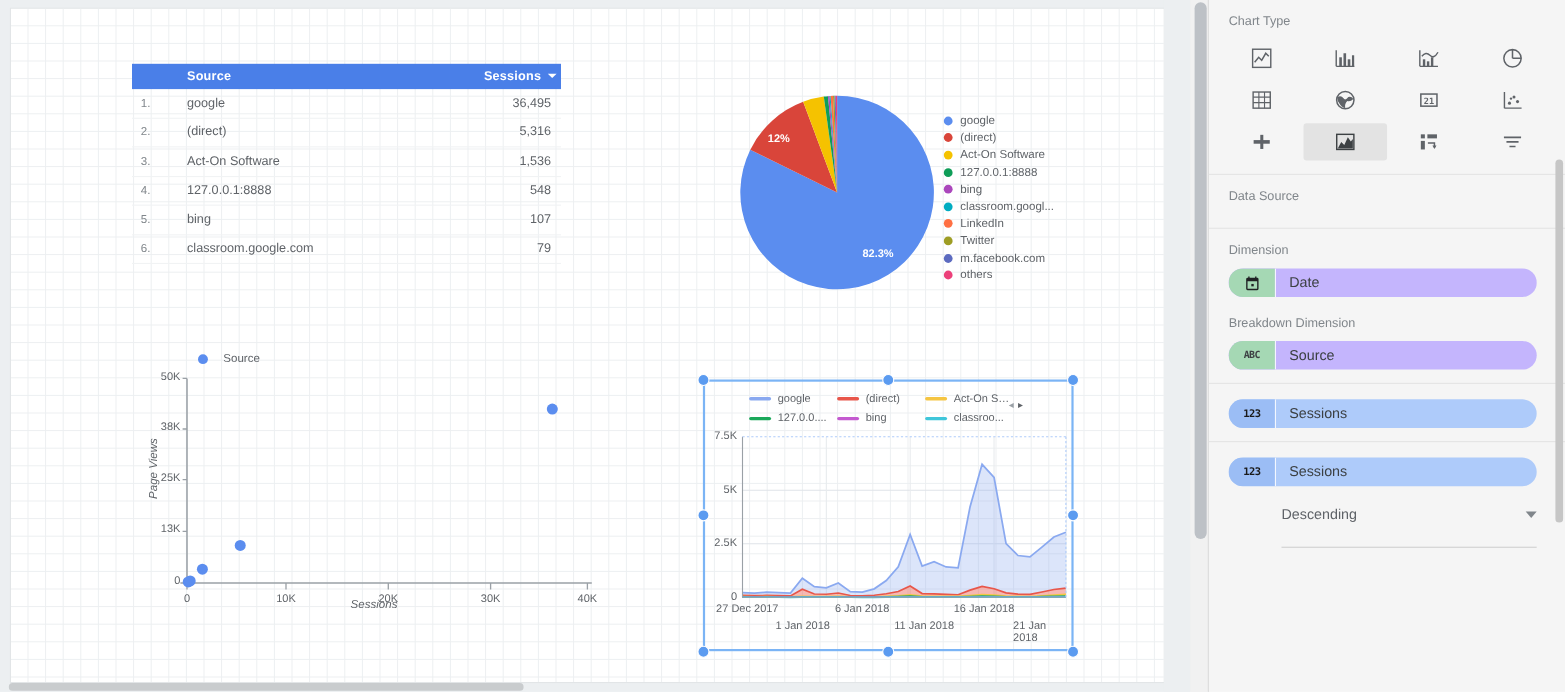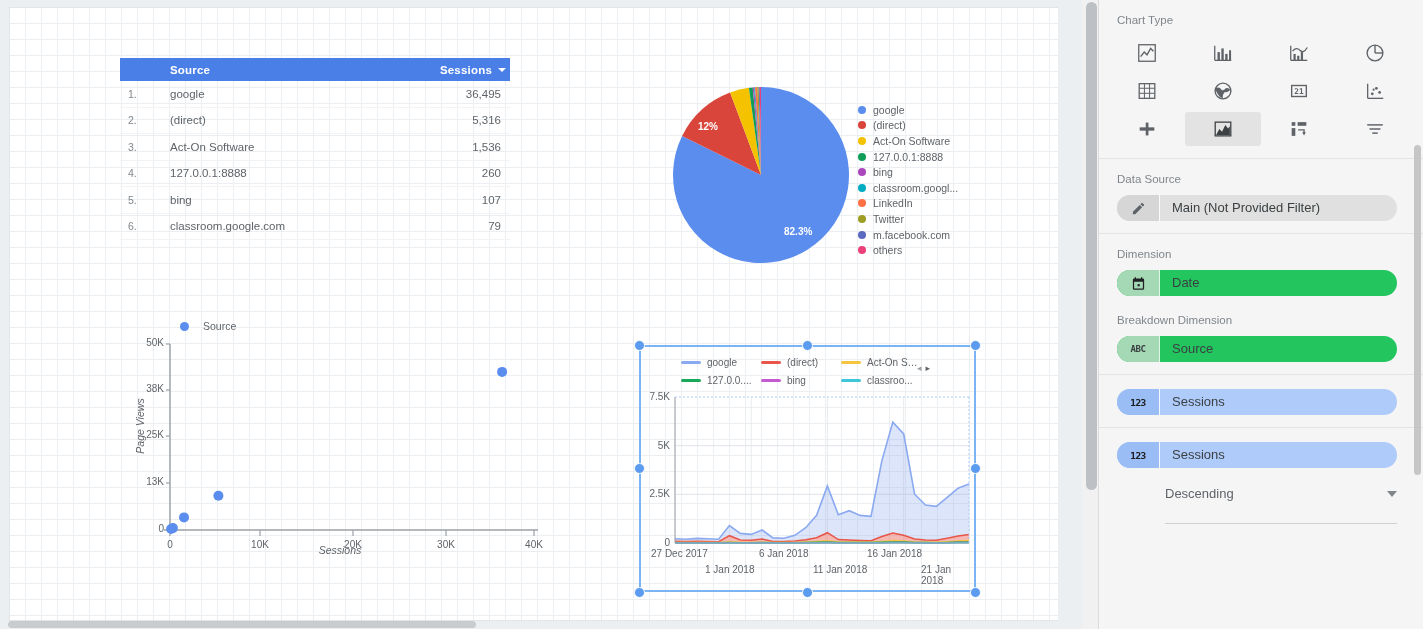--- a/index.html
+++ b/index.html
@@ -95,21 +95,21 @@
   .psec.nb{border-bottom:none;}
   .plabel{font-size:11.5px;color:#80868b;padding-left:18px;margin-bottom:10px;}
   .icongrid{display:grid;grid-template-columns:repeat(4,1fr);row-gap:4px;padding:0 10px;}
   .ictile{display:flex;align-items:center;justify-content:center;height:34px;border-radius:3px;cursor:pointer;}
   .ictile.sel{background:#e3e3e3;}
   .chip{display:flex;align-items:center;height:26px;margin:0 26px 0 18px;border-radius:13px;overflow:hidden;cursor:pointer;}
   .chip-ic{width:42px;height:26px;display:flex;align-items:center;justify-content:center;flex:none;}
   .chip-tx{flex:1;font-size:13px;color:#3c4043;padding-left:12px;border-left:1px solid rgba(255,255,255,.85);
     line-height:26px;height:26px;box-sizing:border-box;}
   .chip.grey{background:#e0e0e0;} .chip.grey .chip-ic{background:#d6d6d6;}
-  .chip.green{background:#22c55e;} .chip.green .chip-ic{background:#a5d8b4;}
+  .chip.green{background:#c4b5fd;} .chip.green .chip-ic{background:#a5d8b4;}
   .chip.blue{background:#aecbfa;} .chip.blue .chip-ic{background:#9bbdf5;}
   .abc{font-family:"DejaVu Sans Mono","Liberation Mono",monospace;font-size:9px;font-weight:bold;color:#3c4043;letter-spacing:-.5px;}
   .num123{font-family:"DejaVu Sans Mono","Liberation Mono",monospace;font-size:9.5px;font-weight:bold;color:#1a1a1a;letter-spacing:-.5px;}
   .selectrow{display:flex;align-items:center;justify-content:space-between;margin:18px 26px 0 66px;
     border-bottom:1px solid #d0d0d0;padding-bottom:22px;cursor:pointer;}
   .selectrow .v{font-size:13px;color:#5f6368;}
   .caret-dn{width:0;height:0;border-left:5px solid transparent;border-right:5px solid transparent;border-top:6px solid #80868b;}
   .panel-scroll{position:absolute;right:2px;top:145px;width:7px;height:330px;background:#c6c6c6;border-radius:4px;}
 </style>
 </head>
@@ -138,21 +138,21 @@
               <div class="c-sess">5,316</div>
             </div>
             <div class="tbl-row">
               <div class="c-rank">3.</div>
               <div class="c-src">Act-On Software</div>
               <div class="c-sess">1,536</div>
             </div>
             <div class="tbl-row">
               <div class="c-rank">4.</div>
               <div class="c-src">127.0.0.1:8888</div>
-              <div class="c-sess">260</div>
+              <div class="c-sess">548</div>
             </div>
             <div class="tbl-row">
               <div class="c-rank">5.</div>
               <div class="c-src">bing</div>
               <div class="c-sess">107</div>
             </div>
             <div class="tbl-row">
               <div class="c-rank">6.</div>
               <div class="c-src">classroom.google.com</div>
               <div class="c-sess">79</div>
@@ -445,28 +445,20 @@
               <line x1="3.5" y1="7.5" x2="20.5" y2="7.5" stroke="#5f6368" stroke-width="1.6"></line>
               <line x1="6" y1="12" x2="18" y2="12" stroke="#5f6368" stroke-width="1.6"></line>
               <line x1="9" y1="16.5" x2="15" y2="16.5" stroke="#5f6368" stroke-width="1.6"></line>
             </svg>
           </div>
         </div>
     </div>
 
     <div class="psec">
       <div class="plabel">Data Source</div>
-      <div class="chip grey">
-        <div class="chip-ic">
-          <svg width="15" height="15" viewBox="0 0 24 24" fill="#5f6368">
-              <path d="M3 17.2V21h3.8L17.8 10 14 6.2 3 17.2zM20.7 7.1c.4-.4.4-1 0-1.4l-2.4-2.4c-.4-.4-1-.4-1.4 0l-1.8 1.8L19 8.9l1.7-1.8z"></path>
-            </svg>
-        </div>
-        <div class="chip-tx">Main (Not Provided Filter)</div>
-      </div>
     </div>
 
     <div class="psec">
       <div class="plabel">Dimension</div>
       <div class="chip green">
         <div class="chip-ic">
           <svg width="15" height="15" viewBox="0 0 24 24" fill="#202124">
               <path d="M19 4h-1V2h-2v2H8V2H6v2H5a2 2 0 0 0-2 2v14a2 2 0 0 0 2 2h14a2 2 0 0 0 2-2V6a2 2 0 0 0-2-2zm0 16H5V9h14v11z"></path>
               <rect x="10.5" y="13" width="3.5" height="3.5"></rect>
             </svg>

